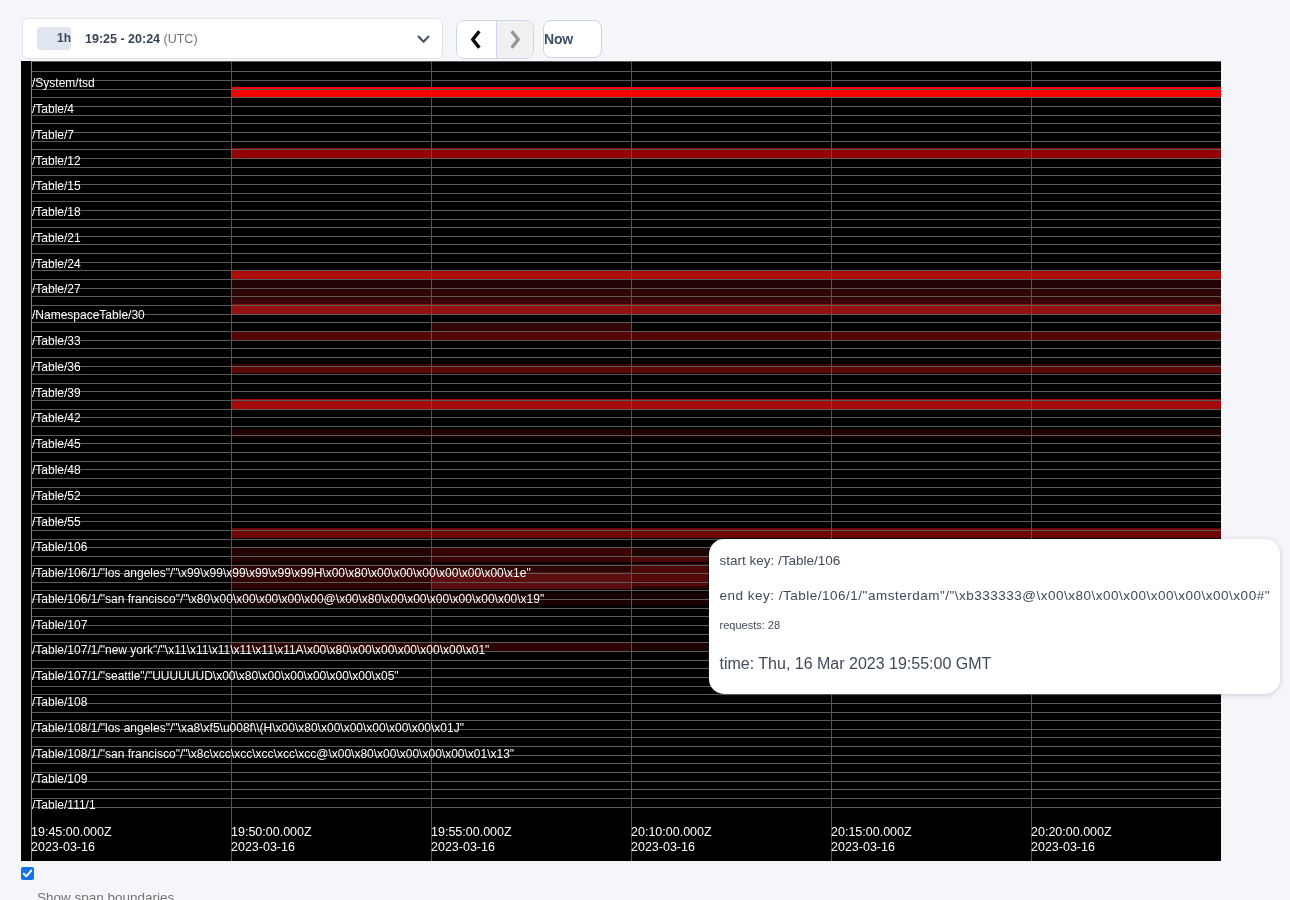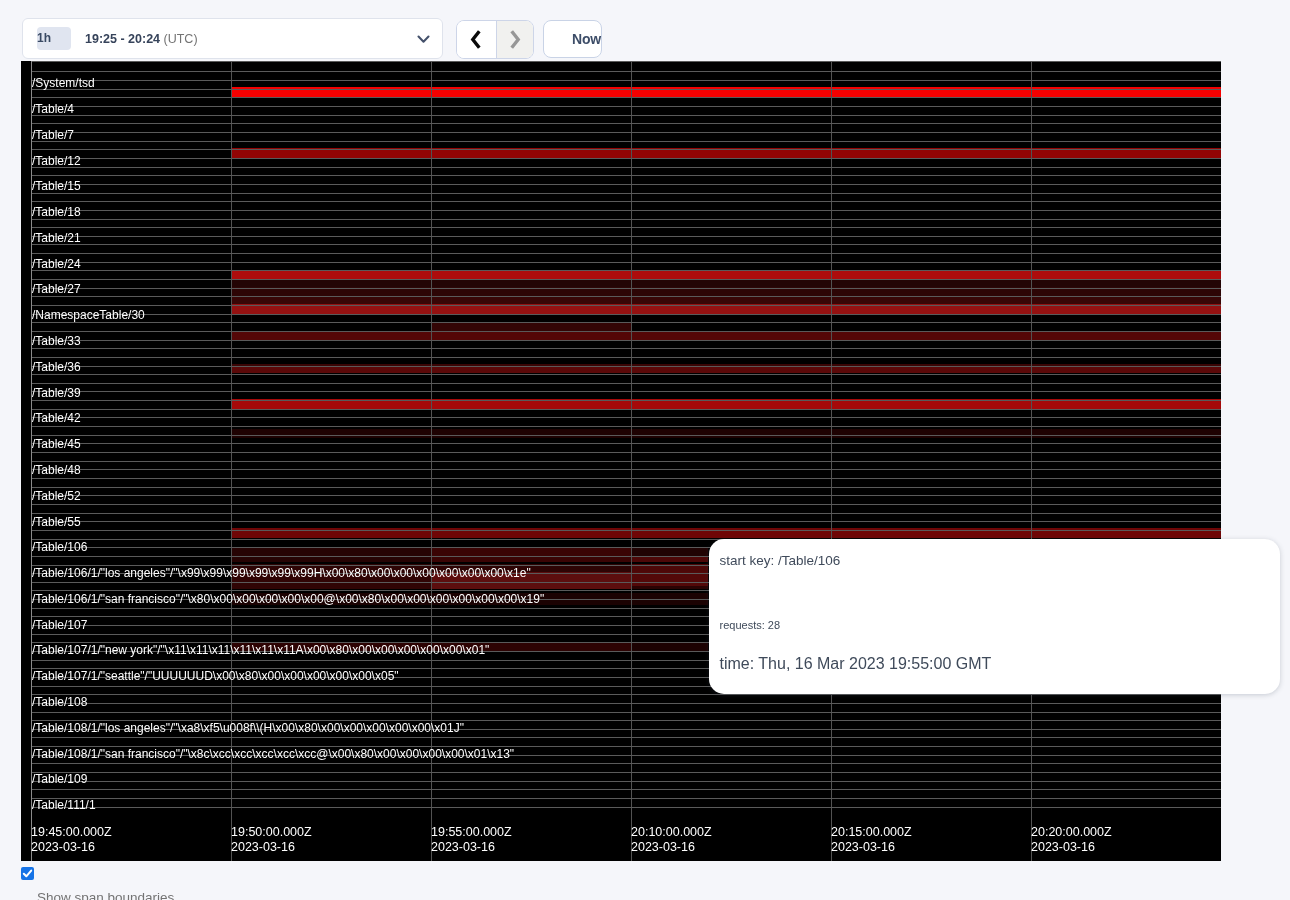--- a/index.html
+++ b/index.html
@@ -3,41 +3,41 @@
 <style>
   * { margin:0; padding:0; box-sizing:border-box; }
   html,body { width:1290px; height:900px; background:#f5f6fa; font-family:"Liberation Sans", sans-serif; }
   #page { position:relative; width:1290px; height:900px; overflow:hidden; filter:brightness(1); }
   .abs { position:absolute; filter:brightness(1); }
 </style></head>
 <body>
 <div id="page">
 
 <div class="abs" style="left:22px;top:18px;width:421px;height:41px;background:#fff;border:1px solid #dfe3ec;border-radius:6px;"></div>
-<div class="abs" style="left:37px;top:27px;width:34px;height:23px;background:#e0e5f0;border-radius:4px;text-align:left;line-height:23px;font-size:12px;font-weight:bold;color:#394a64;">1h</div>
+<div class="abs" style="left:37px;top:27px;width:34px;height:23px;background:#e0e5f0;border-radius:4px;text-align:right;line-height:23px;font-size:12px;font-weight:bold;color:#394a64;">1h</div>
 <div class="abs" style="left:85px;top:32px;font-size:12.5px;color:#36435a;"><b>19:25 - 20:24</b> <span style="color:#737373;margin-top:18px;">(UTC)</span></div>
 <svg class="abs" style="left:417px;top:35px;" width="13" height="9" viewBox="0 0 13 9">
       <polyline points="1.5,1.5 6.5,6.8 11.5,1.5" fill="none" stroke="#44516b" stroke-width="2" stroke-linecap="round" stroke-linejoin="round"></polyline>
     </svg>
 
 <div class="abs" style="left:456px;top:20px;width:78px;height:39px;border:1px solid #cdd5e8;border-radius:8px;background:#fff;overflow:hidden;display:flex;">
   <div style="width:38.5px;height:100%;background:#fff;display:flex;align-items:center;justify-content:center;">
     <svg width="12" height="19" viewBox="0 0 12 19">
           <polyline points="9.3,1.2 2.8,9.5 9.3,17.8" fill="none" stroke="#0a0a0a" stroke-width="3.4" stroke-linecap="butt" stroke-linejoin="miter"></polyline>
         </svg>
   </div>
   <div style="width:1px;height:100%;background:#cdd5e8;"></div>
   <div style="flex:1;height:100%;background:#f1f1ef;display:flex;align-items:center;justify-content:center;">
     <svg width="12" height="19" viewBox="0 0 12 19">
           <polyline points="2.7,1.2 9.2,9.5 2.7,17.8" fill="none" stroke="#979797" stroke-width="3.4" stroke-linecap="butt" stroke-linejoin="miter"></polyline>
         </svg>
   </div>
 </div>
 
-<div class="abs" style="left:543px;top:20px;width:59px;height:38px;border:1px solid #c9d3e6;border-radius:8px;background:#fff;text-align:right;line-height:36px;font-size:14px;letter-spacing:-0.2px;font-weight:bold;color:#3d4d68;">Now</div>
+<div class="abs" style="left:543px;top:20px;width:59px;height:38px;border:1px solid #c9d3e6;border-radius:8px;background:#fff;text-align:left;line-height:36px;font-size:14px;letter-spacing:-0.2px;font-weight:bold;color:#3d4d68;">Now</div>
 
 <div class="abs" style="left:21px;top:61px;width:1200px;height:872px;">
 <svg width="1200" height="800" viewBox="0 0 1200 800" shape-rendering="crispEdges" style="display:block;filter:brightness(1);">
 <rect x="0" y="0" width="1200" height="800" fill="#000"></rect>
 <rect x="10" y="0" width="1" height="800" fill="#8a8a8a"></rect>
 <rect x="210" y="0" width="1" height="800" fill="#525252"></rect>
 <rect x="410" y="0" width="1" height="800" fill="#525252"></rect>
 <rect x="610" y="0" width="1" height="800" fill="#525252"></rect>
 <rect x="810" y="0" width="1" height="800" fill="#525252"></rect>
 <rect x="1010" y="0" width="1" height="800" fill="#525252"></rect>
@@ -256,20 +256,21 @@
 <text x="810" y="774.5" font-size="12.5px">20:15:00.000Z</text>
 <text x="810" y="789.5" font-size="12.5px">2023-03-16</text>
 <text x="1010" y="774.5" font-size="12.5px">20:20:00.000Z</text>
 <text x="1010" y="789.5" font-size="12.5px">2023-03-16</text>
 </g>
 </svg>
 </div>
 
 <div class="abs" style="left:709px;top:539px;width:571px;height:155px;background:#fff;border-radius:15px;box-shadow:0 1px 5px rgba(60,70,90,0.25);">
   <div class="abs" style="left:10.5px;top:14px;font-size:13.5px;color:#3f4a5a;">start key: /Table/106</div>
+  <div class="abs" style="left:10.5px;top:48.5px;font-size:13.5px;letter-spacing:0.5px;color:#3f4a5a;">end key: /Table/106/1/"amsterdam"/"\xb333333@\x00\x80\x00\x00\x00\x00\x00\x00#"</div>
   <div class="abs" style="left:10.5px;top:80px;font-size:11px;color:#3f4a5a;">requests: 28</div>
   <div class="abs" style="left:10.5px;top:116px;font-size:16px;color:#3f4a5a;">time: Thu, 16 Mar 2023 19:55:00 GMT</div>
 </div>
 
 <div class="abs" style="left:21px;top:867px;width:13px;height:13px;background:#1673e6;border-radius:2px;">
   <svg width="13" height="13" viewBox="0 0 13 13" style="display:block">
         <polyline points="2.8,6.8 5.3,9.3 10.2,3.6" fill="none" stroke="#fff" stroke-width="2" stroke-linecap="round" stroke-linejoin="round"></polyline>
       </svg>
 </div>
 <div class="abs" style="left:37px;top:849px;font-size:13.5px;color:#737373;margin-top:41px;">Show span boundaries</div>

